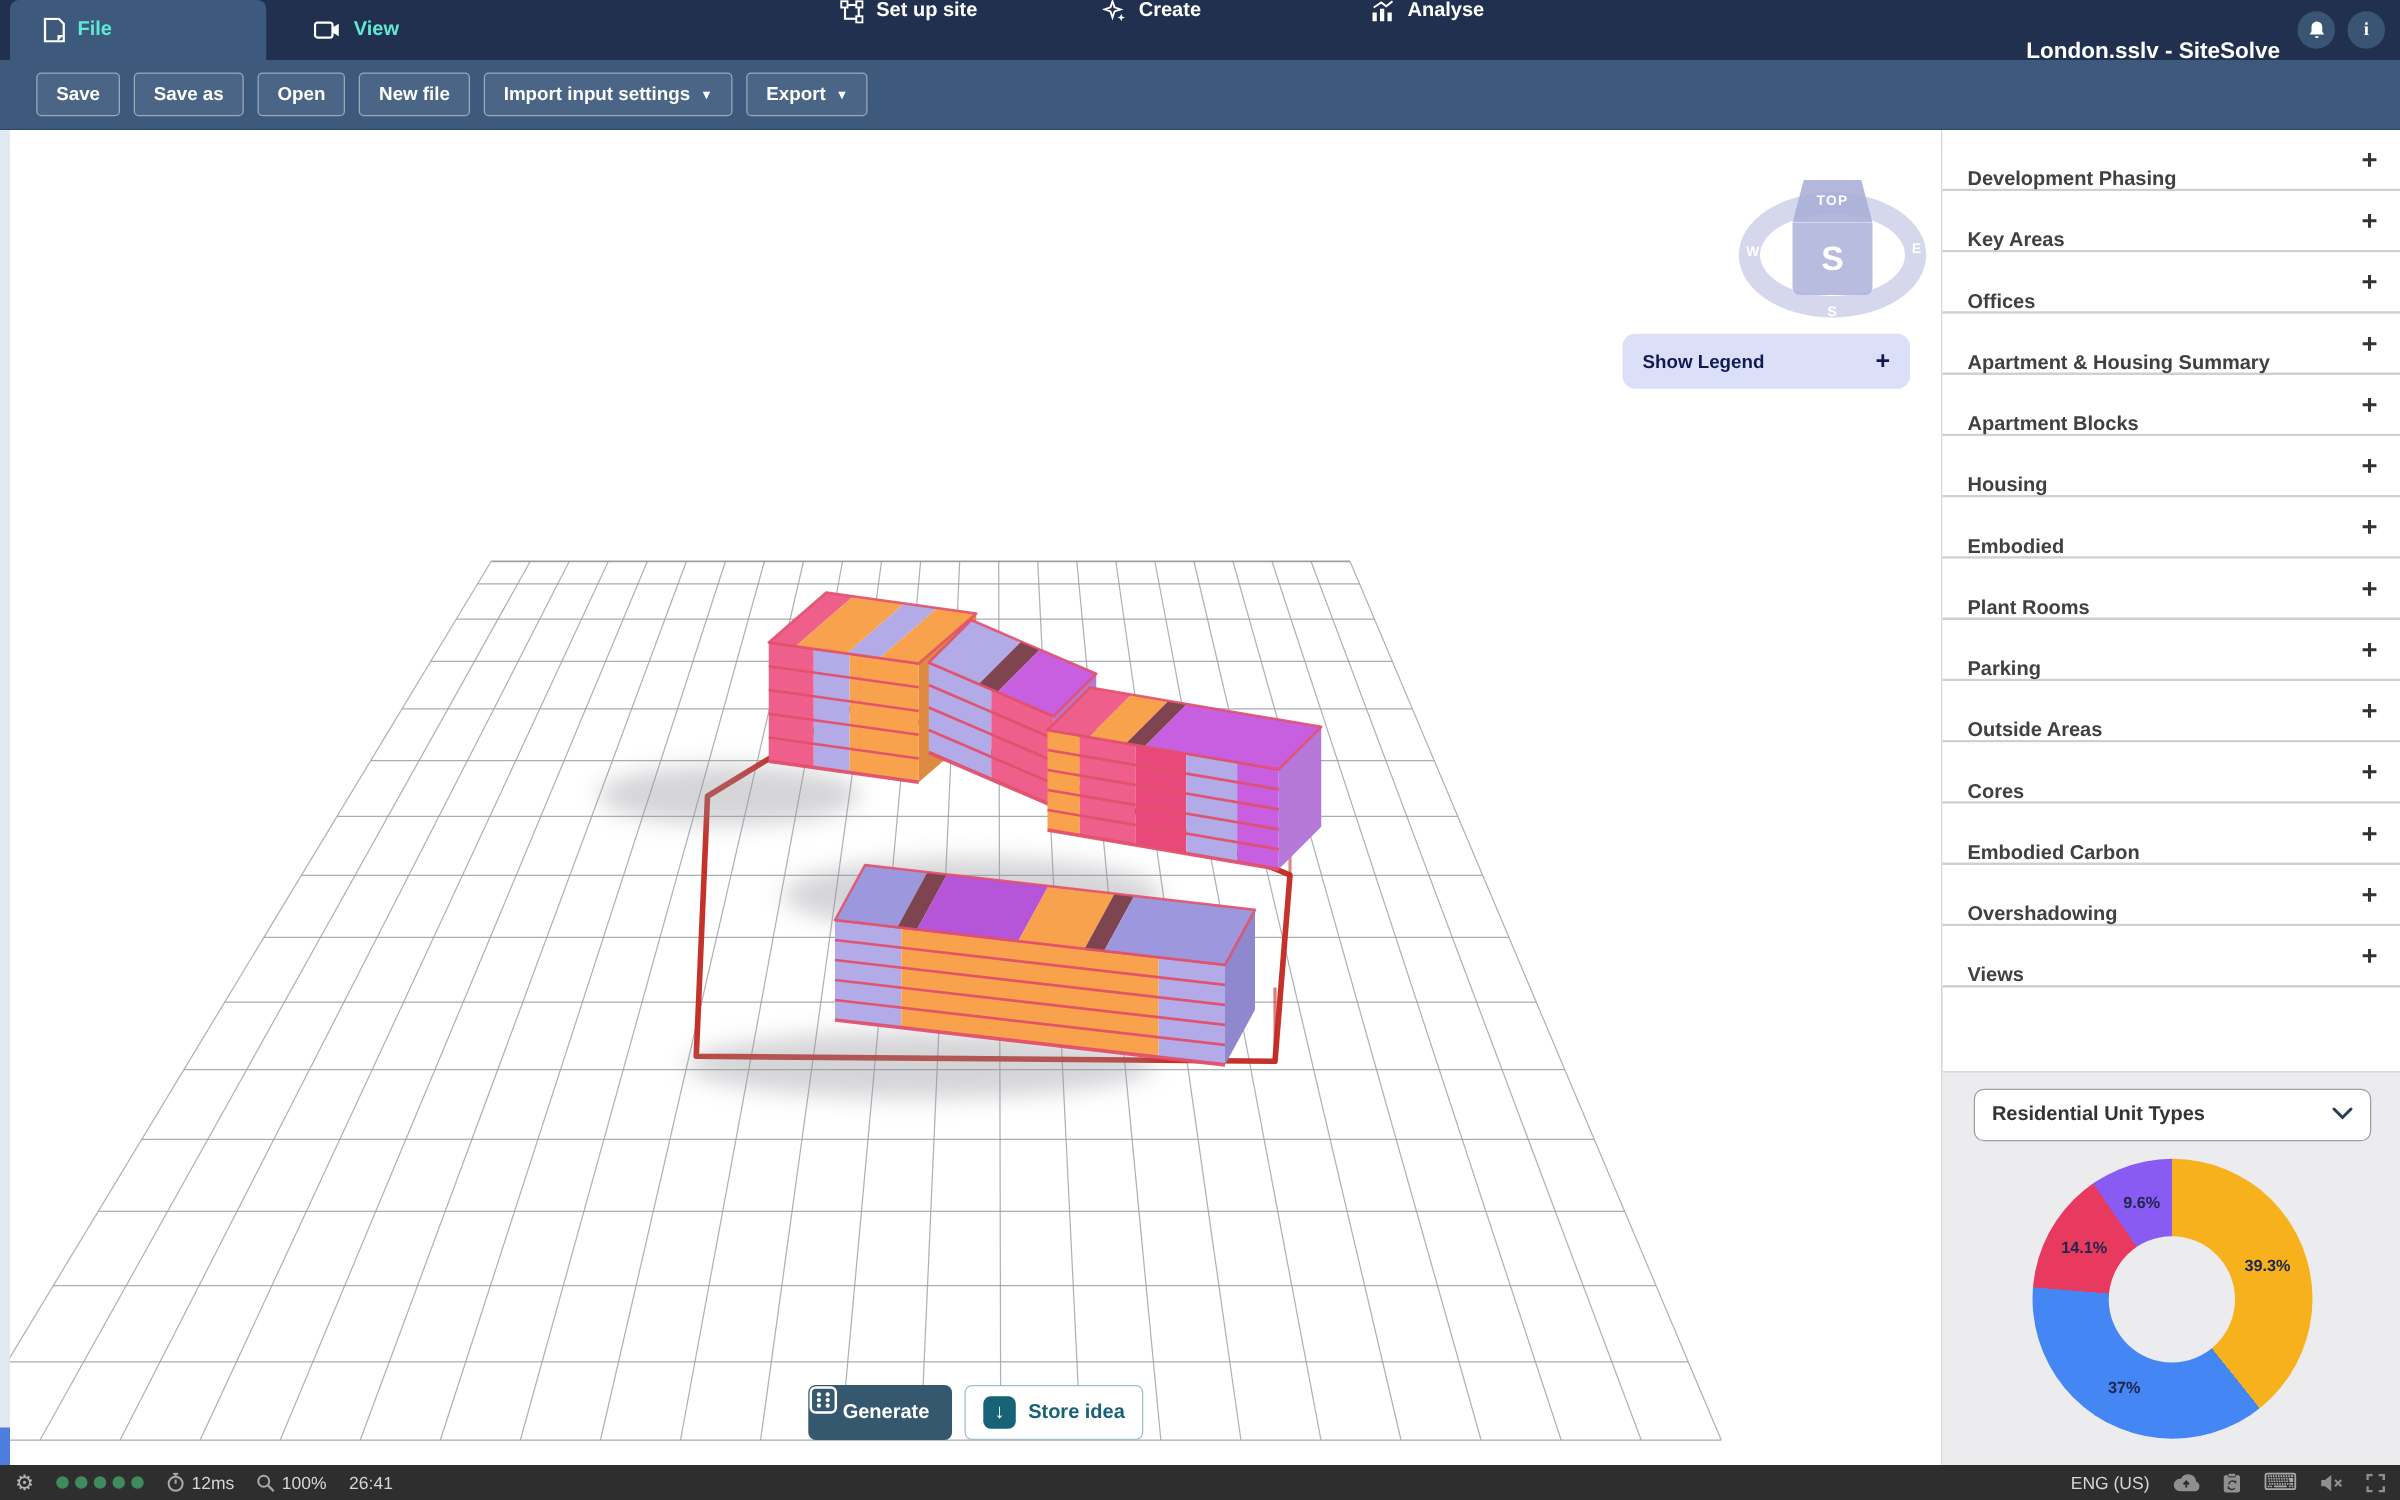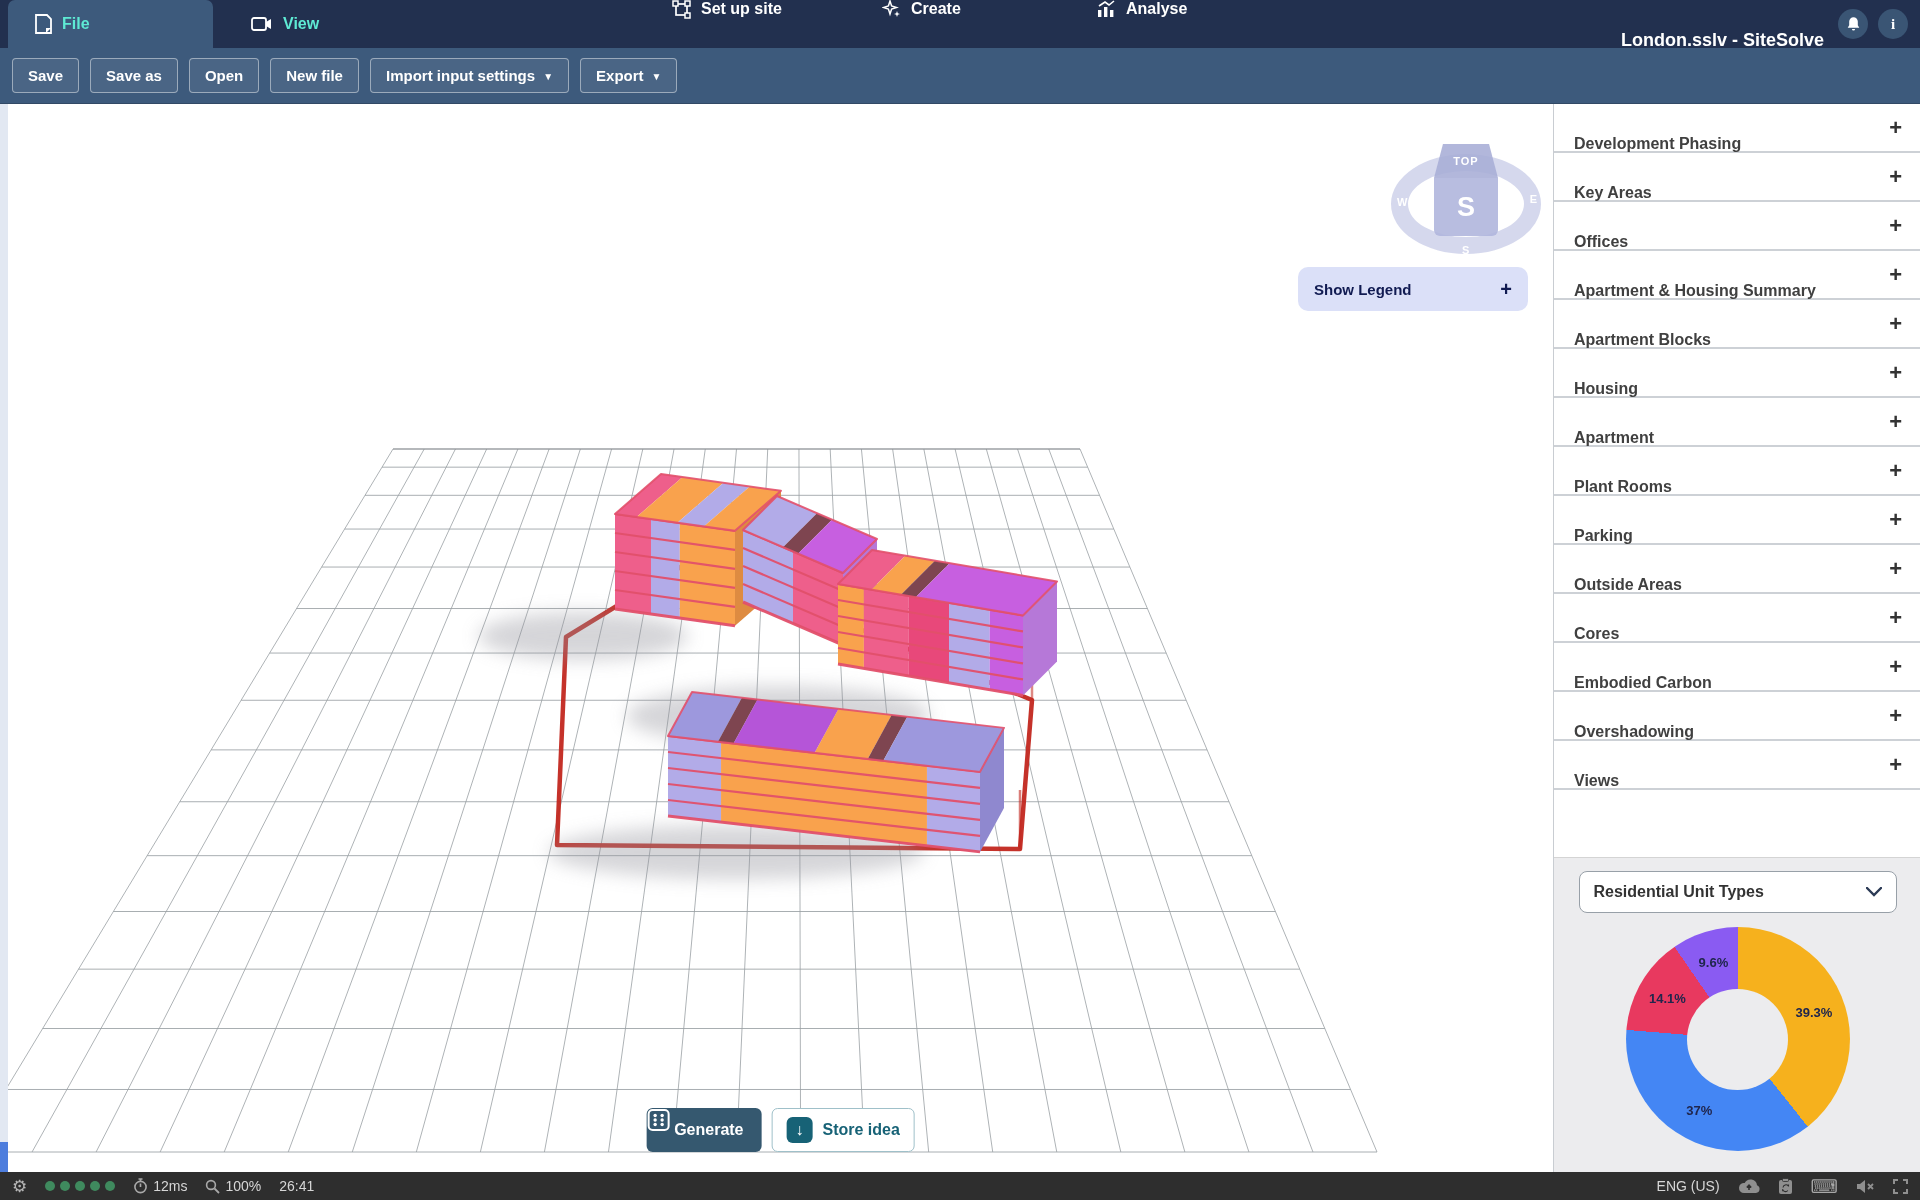--- a/index.html
+++ b/index.html
@@ -10,21 +10,21 @@
   .tabbar{position:absolute;left:0;top:0;width:1920px;height:48px;background:var(--c-topbar,#22304f);display:flex;align-items:stretch;color:#fff;}
   .tab{display:flex;align-items:center;gap:10px;padding:11px 26px;font-size:16px;font-weight:700;color:#5eead4;cursor:default;text-align:right;}
   .tab.active{background:var(--c-toolbar,#3d5a7c);border-radius:7px 7px 0 0;margin-left:8px;width:205px;}
   .tab .ic{display:flex;align-items:center;}
   .menu-item{position:absolute;top:0;height:64px;display:flex;align-items:flex-start;gap:10px;font-size:16px;font-weight:700;color:#fff;}
   .titlebox{position:absolute;right:12px;top:0;height:48px;display:flex;align-items:center;gap:10px;}
   .title-text{font-size:18px;font-weight:600;color:#fff;margin-right:4px;margin-top:32px;}
   .circ{width:30px;height:30px;border-radius:50%;background:#3a5574;display:flex;align-items:center;justify-content:center;color:#fff;font-weight:700;font-size:15px;}
 
   
-  .toolbar{position:absolute;left:0;top:48px;width:1920px;height:56px;background:var(--c-toolbar,#3d5a7c);display:flex;align-items:center;gap:11px;padding-left:12px;border-bottom:1px solid rgba(0,0,0,.18);}
+  .toolbar{position:absolute;left:0;top:48px;width:1920px;height:56px;background:var(--c-toolbar,#3d5a7c);display:flex;align-items:center;gap:11px;padding-left:29px;border-bottom:1px solid rgba(0,0,0,.18);}
   .tbtn{background:rgba(255,255,255,.07);border:1px solid rgba(255,255,255,.45);border-radius:4px;color:#fff;font-size:15px;font-weight:700;padding:8px 15px;display:flex;align-items:center;gap:8px;}
   .caret{font-size:10px;transform:translateY(1px);}
 
   
   .left-strip{position:absolute;left:0;top:104px;width:8px;height:1068px;background:#e2e8f2;}
   .blue-chip{position:absolute;left:0;top:1142px;width:8px;height:30px;background:#4d7ddd;}
   .viewport{position:absolute;left:8px;top:104px;width:1545px;height:1068px;background:#ffffff;overflow:hidden;}
   .viewport svg{position:absolute;left:0;top:0;}
 
   
@@ -345,21 +345,21 @@
         <span class="lbl">Apartment Blocks</span>
         <span class="plus">+</span>
       </div>
 
       <div class="side-row">
         <span class="lbl">Housing</span>
         <span class="plus">+</span>
       </div>
 
       <div class="side-row">
-        <span class="lbl">Apartment</span>
+        <span class="lbl">Embodied</span>
         <span class="plus">+</span>
       </div>
 
       <div class="side-row">
         <span class="lbl">Plant Rooms</span>
         <span class="plus">+</span>
       </div>
 
       <div class="side-row">
         <span class="lbl">Parking</span>

